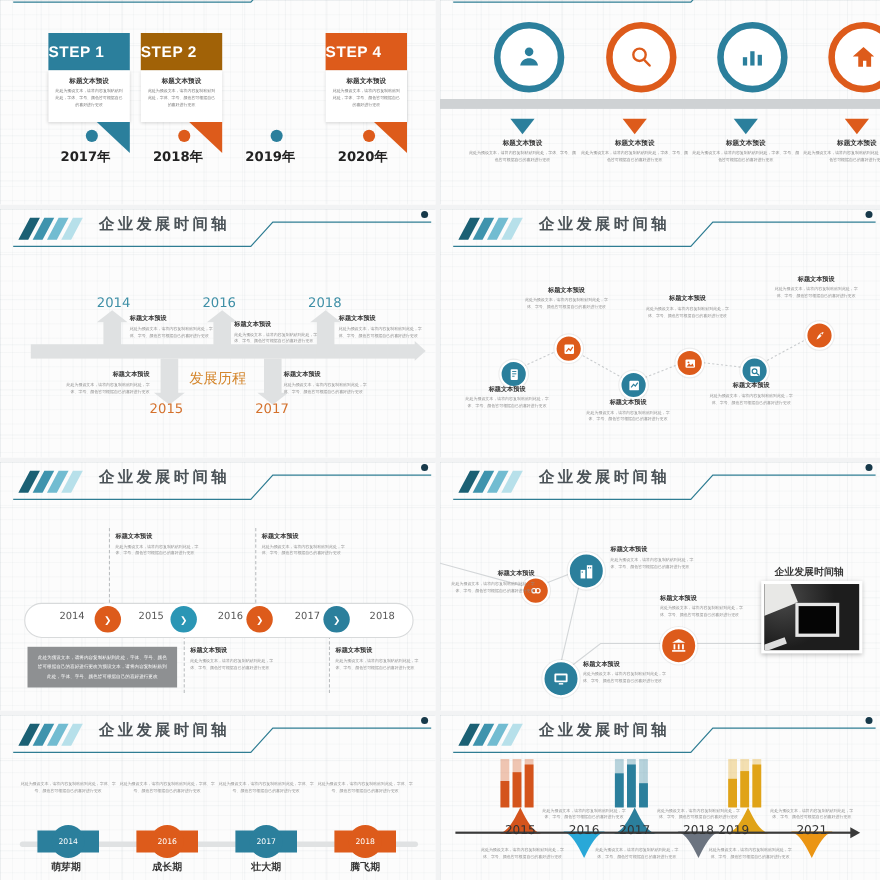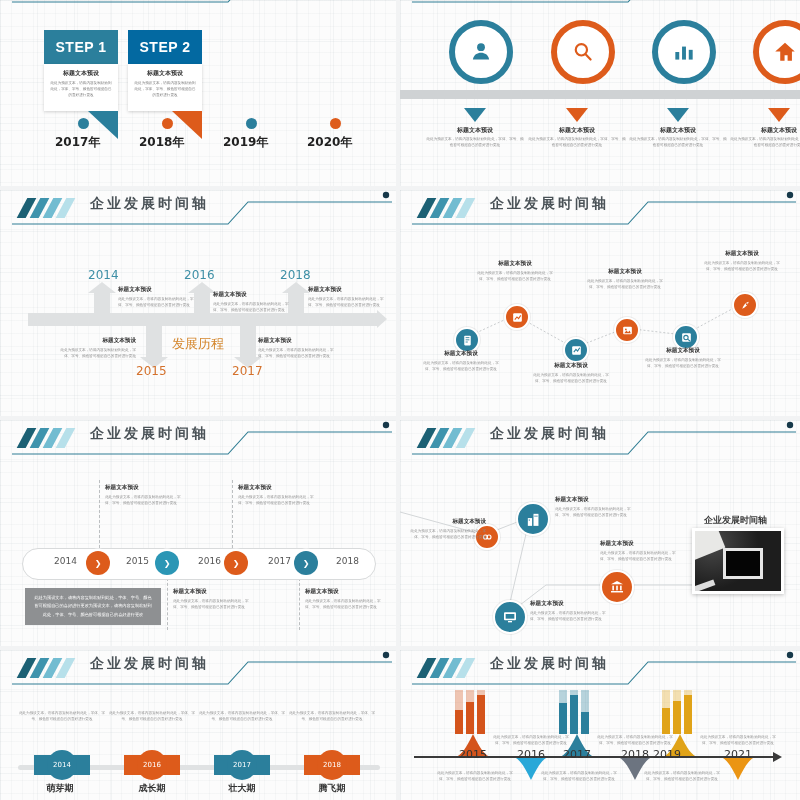--- a/index.html
+++ b/index.html
@@ -43,21 +43,21 @@
   .slashes i:nth-child(4){left:39px;background:#b7e0ea;}
   .hdr-title{
     position:absolute;left:90px;top:5px;
     font-size:14px;letter-spacing:3px;color:#4a5257;font-weight:bold;
     font-family:"DejaVu Sans",sans-serif;
   }
 
   
   .step{position:absolute;top:30px;width:74px;}
   .step-cap{
-    height:34px;line-height:34px;text-align:center;color:#fff;
+    height:34px;line-height:34px;text-align:left;color:#fff;
     font-size:14px;font-weight:bold;letter-spacing:.5px;
   }
   .step-body{
     background:#fff;box-shadow:0 1px 3px rgba(0,0,0,.18);
     padding:5px 5px 7px;min-height:35px;
   }
   .step-ttl{font-size:6px;font-weight:bold;color:#333;text-align:center;margin-bottom:3px;
     font-family:"DejaVu Sans",sans-serif;}
   .step-txt{font-size:3.6px;line-height:1.65;color:#777;text-align:center;
     font-family:"DejaVu Sans",sans-serif;}
@@ -182,33 +182,41 @@
         <div class="step-body">
           <div class="step-ttl">标题文本预设</div>
           <div class="step-txt">此处为预设文本，请将内容复制粘贴到此处，字体、字号、颜色皆可根据自己的喜好进行更改</div>
         </div>
         <div class="step-tail" style="border-top-color:#2b7f9c;margin-left:44px"></div>
       </div>
       <div class="step-dot" style="left:78px;background:#2b7f9c"></div>
       <div class="step-year" style="left:55px">2017年</div>
 
       <div class="step" style="left:128px">
-        <div class="step-cap" style="background:#0369a1">STEP 2</div>
+        <div class="step-cap" style="background:#a16207">STEP 2</div>
         <div class="step-body">
           <div class="step-ttl">标题文本预设</div>
           <div class="step-txt">此处为预设文本，请将内容复制粘贴到此处，字体、字号、颜色皆可根据自己的喜好进行更改</div>
         </div>
         <div class="step-tail" style="border-top-color:#dd5b1b;margin-left:44px"></div>
       </div>
       <div class="step-dot" style="left:162px;background:#dd5b1b"></div>
       <div class="step-year" style="left:139px">2018年</div>
 
       <div class="step-dot" style="left:246px;background:#2b7f9c"></div>
       <div class="step-year" style="left:223px">2019年</div>
 
+      <div class="step" style="left:296px">
+        <div class="step-cap" style="background:#dd5b1b">STEP 4</div>
+        <div class="step-body">
+          <div class="step-ttl">标题文本预设</div>
+          <div class="step-txt">此处为预设文本，请将内容复制粘贴到此处，字体、字号、颜色皆可根据自己的喜好进行更改</div>
+        </div>
+        <div class="step-tail" style="border-top-color:#dd5b1b;margin-left:44px"></div>
+      </div>
       <div class="step-dot" style="left:330px;background:#dd5b1b"></div>
       <div class="step-year" style="left:307px">2020年</div>
     </div>
   </div>
 
   <div class="panel" style="left:400px;top:0;width:400px;height:186px">
     <div class="grid-bg"></div>
     <div class="panel-inner">
       <svg class="hdr-swoosh" style="top:-32px" viewBox="0 0 400 40" preserveAspectRatio="none">
         <path d="M12 34 H228 L248 12 H396" fill="none" stroke="#2f7d93" stroke-width="1.1"></path>

